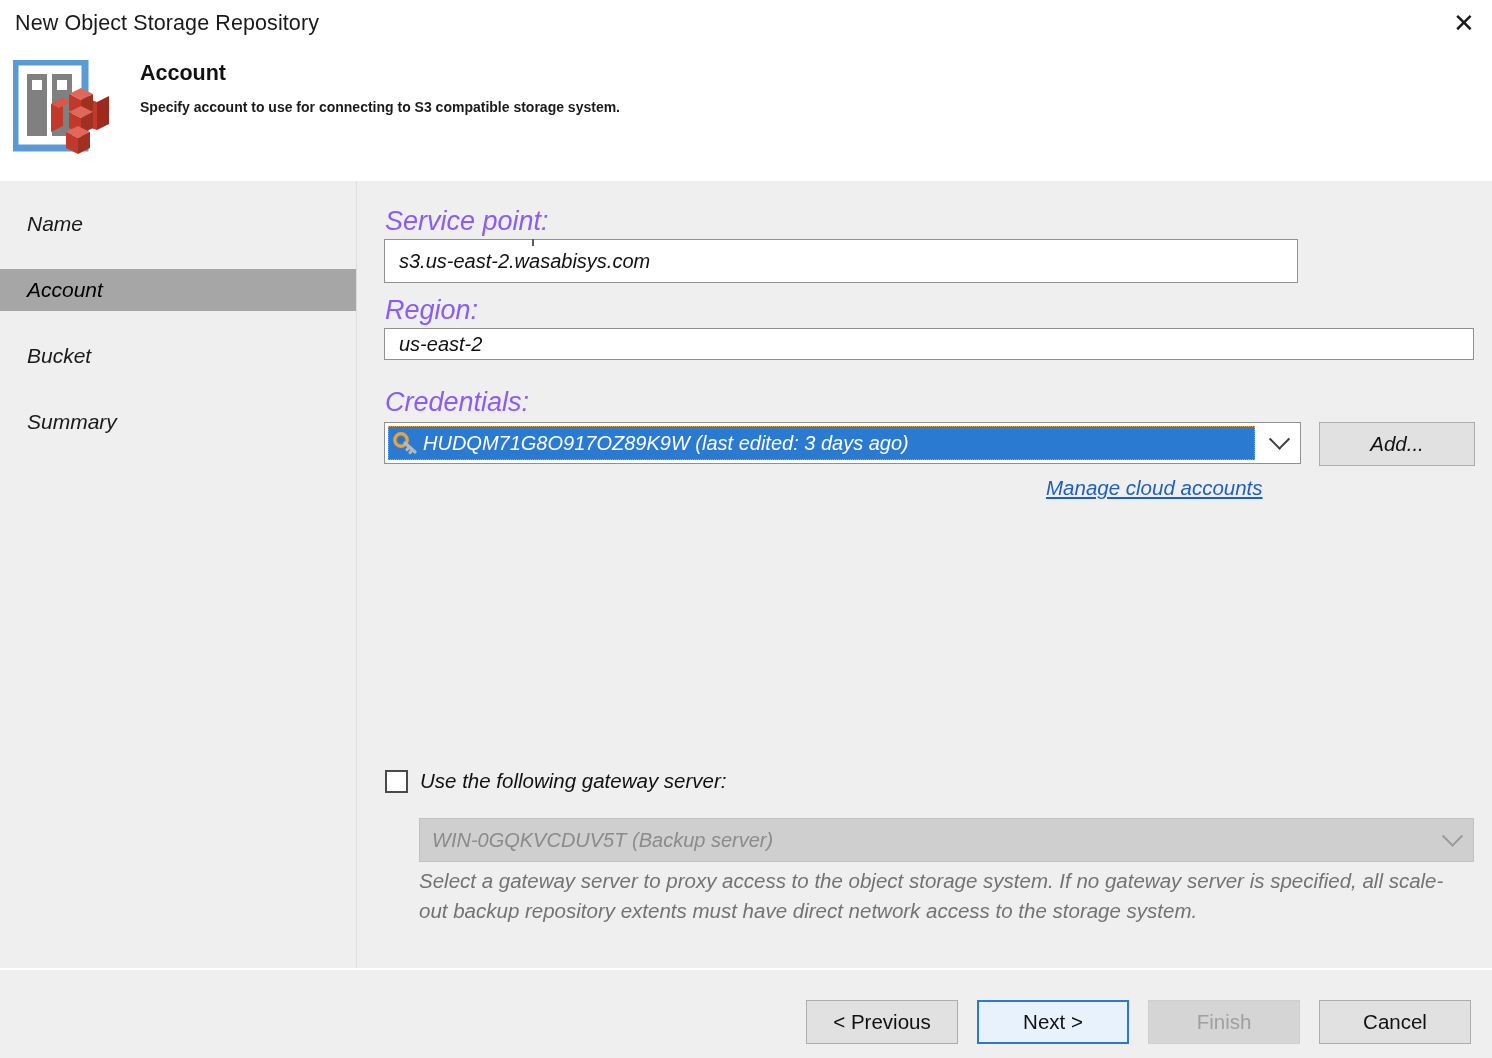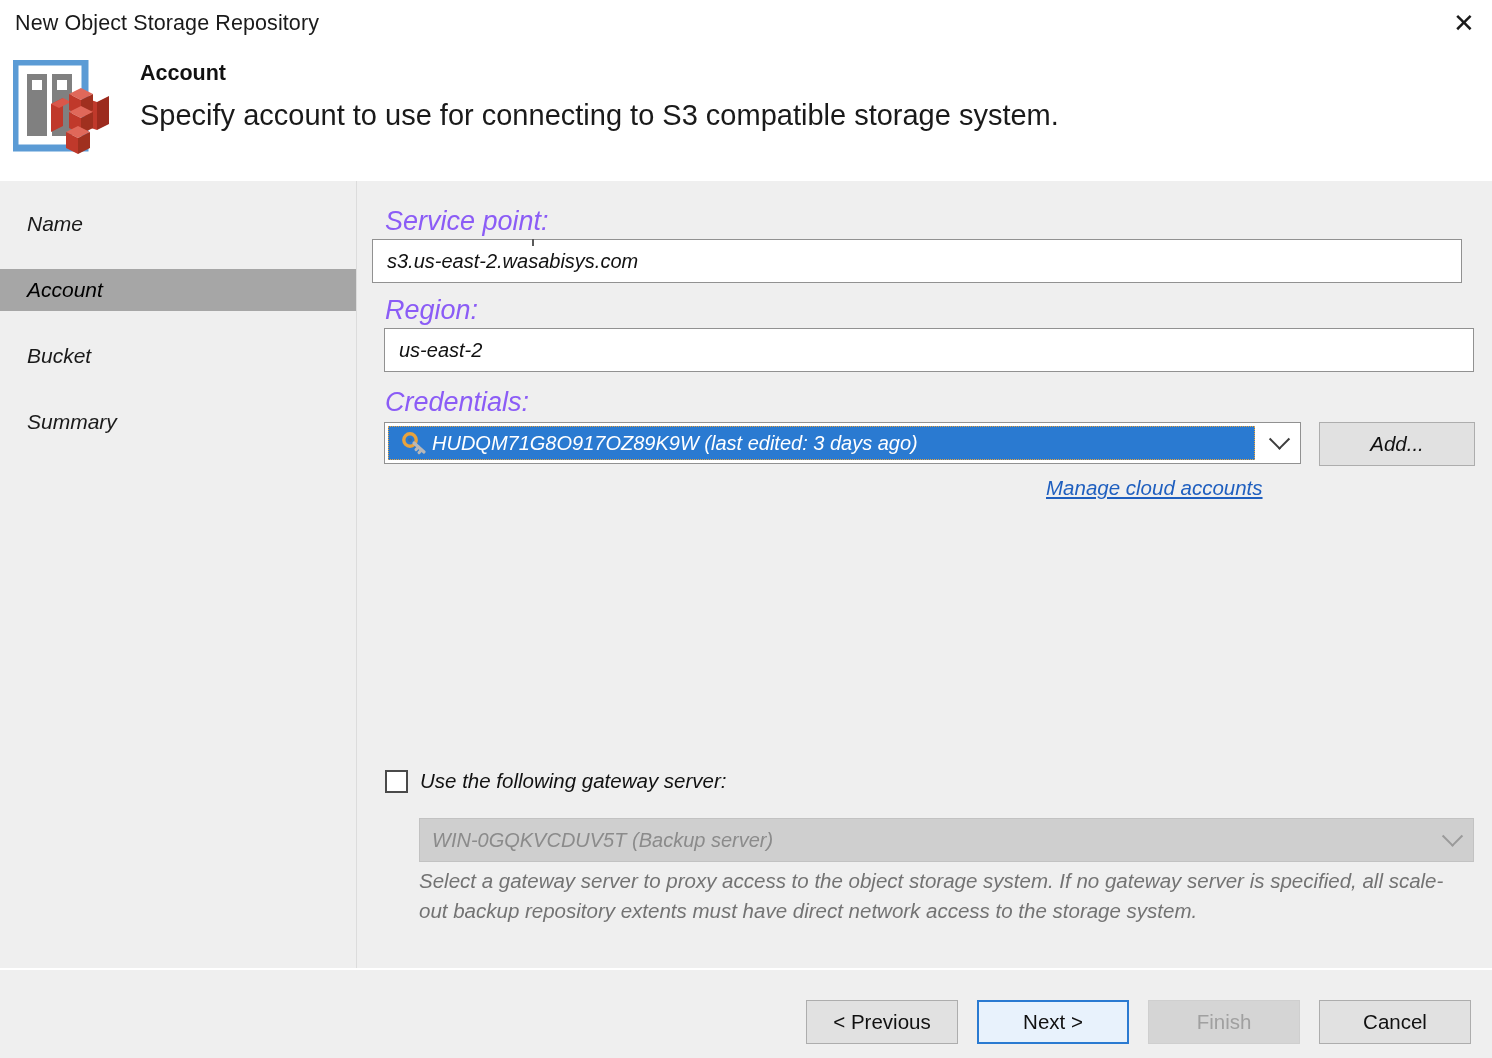--- a/index.html
+++ b/index.html
@@ -71,23 +71,24 @@
     left: 140px;
     top: 61px;
     font-size: 21.5px;
     font-weight: bold;
     color: #111111;
   }
   .step-subheading {
     position: absolute;
     left: 140px;
     top: 99px;
-    font-size: 29px;
+    font-size: 14px;
     color: #1a1a1a;
     white-space: nowrap;
+    font-weight: bold;
   }
 
   
   .body-area {
     position: absolute;
     left: 0; top: 181px;
     width: 1492px;
     height: 787px;
     background: #efefef;
     font-style: italic;
@@ -169,21 +170,21 @@
   }
   .combo-sel {
     background: #2a7ad1;
     outline: 1px dotted #e8a33d;
     outline-offset: -1px;
     color: #ffffff;
     width: 100%;
     height: 100%;
     display: flex;
     align-items: center;
-    padding-left: 12px;
+    padding-left: 3px;
     box-sizing: border-box;
     font-size: 20px;
     white-space: nowrap;
     overflow: hidden;
   }
   .combo-arrow {
     flex: 0 0 auto;
     width: 42px;
     display: flex;
     align-items: center;
@@ -366,25 +367,25 @@
         <span class="lbl">Bucket</span>
       </div>
       <div class="side-item" style="top:220px;">
         <span class="lbl">Summary</span>
       </div>
     </div>
 
     <div class="content">
 
       <div class="field-label" style="left:27px; top:25px;">Service point:</div>
-      <div class="text-input" style="left:14px; top:58px; width:1090px; height:44px;">s3.us-east-2.wasabisys.com</div>
+      <div class="text-input" style="left:26px; top:58px; width:914px; height:44px;">s3.us-east-2.wasabisys.com</div>
       <div class="caret-artifact" style="left:174px; top:58px;"></div>
 
       <div class="field-label" style="left:27px; top:114px;">Region:</div>
-      <div class="text-input" style="left:26px; top:147px; width:1090px; height:44px;text-align:right;">us-east-2</div>
+      <div class="text-input" style="left:26px; top:147px; width:1090px; height:32px;text-align:right;">us-east-2</div>
 
       <div class="field-label" style="left:27px; top:206px;">Credentials:</div>
 
       <div class="combo" style="left:26px; top:241px; width:917px; height:42px;">
         <div class="combo-field">
           <div class="combo-sel">
             <span class="key-icon">
               <svg width="26" height="24" viewBox="0 0 26 24" xmlns="http://www.w3.org/2000/svg">
                 <circle cx="8" cy="9" r="6.2" fill="none" stroke="#e8a33d" stroke-width="3.4"></circle>
                 <circle cx="8" cy="9" r="2" fill="#3a6ea5"></circle>

